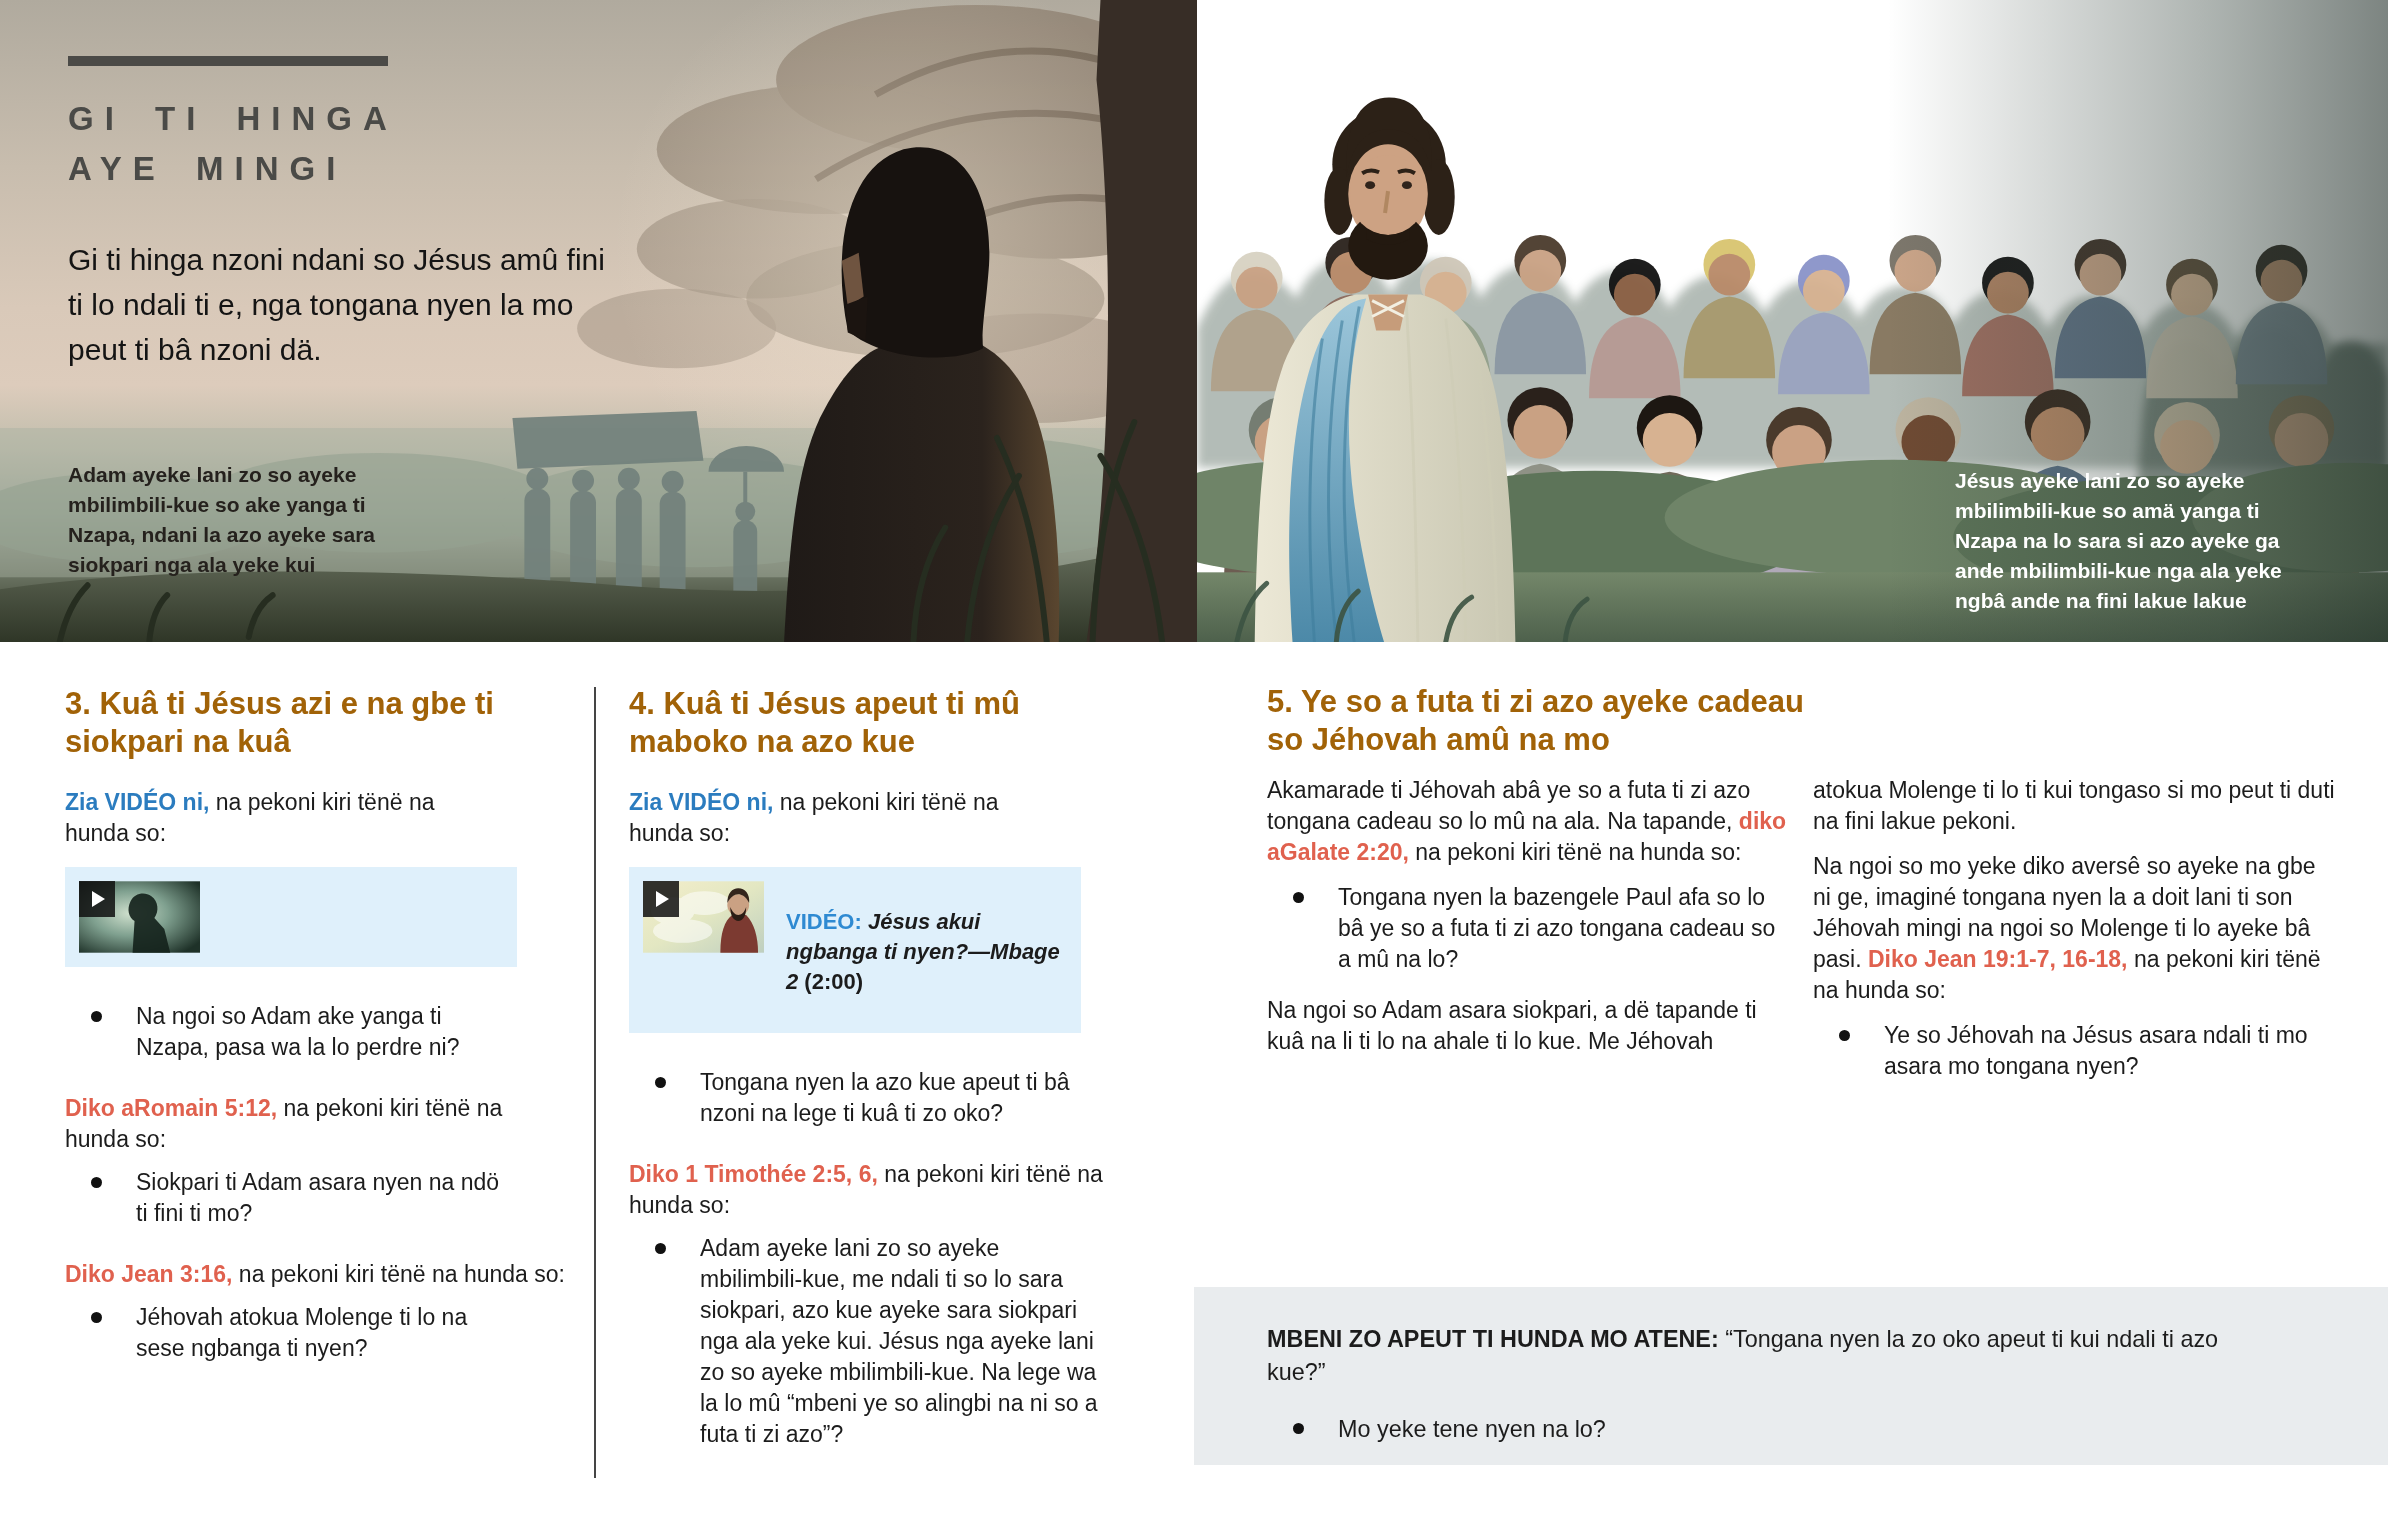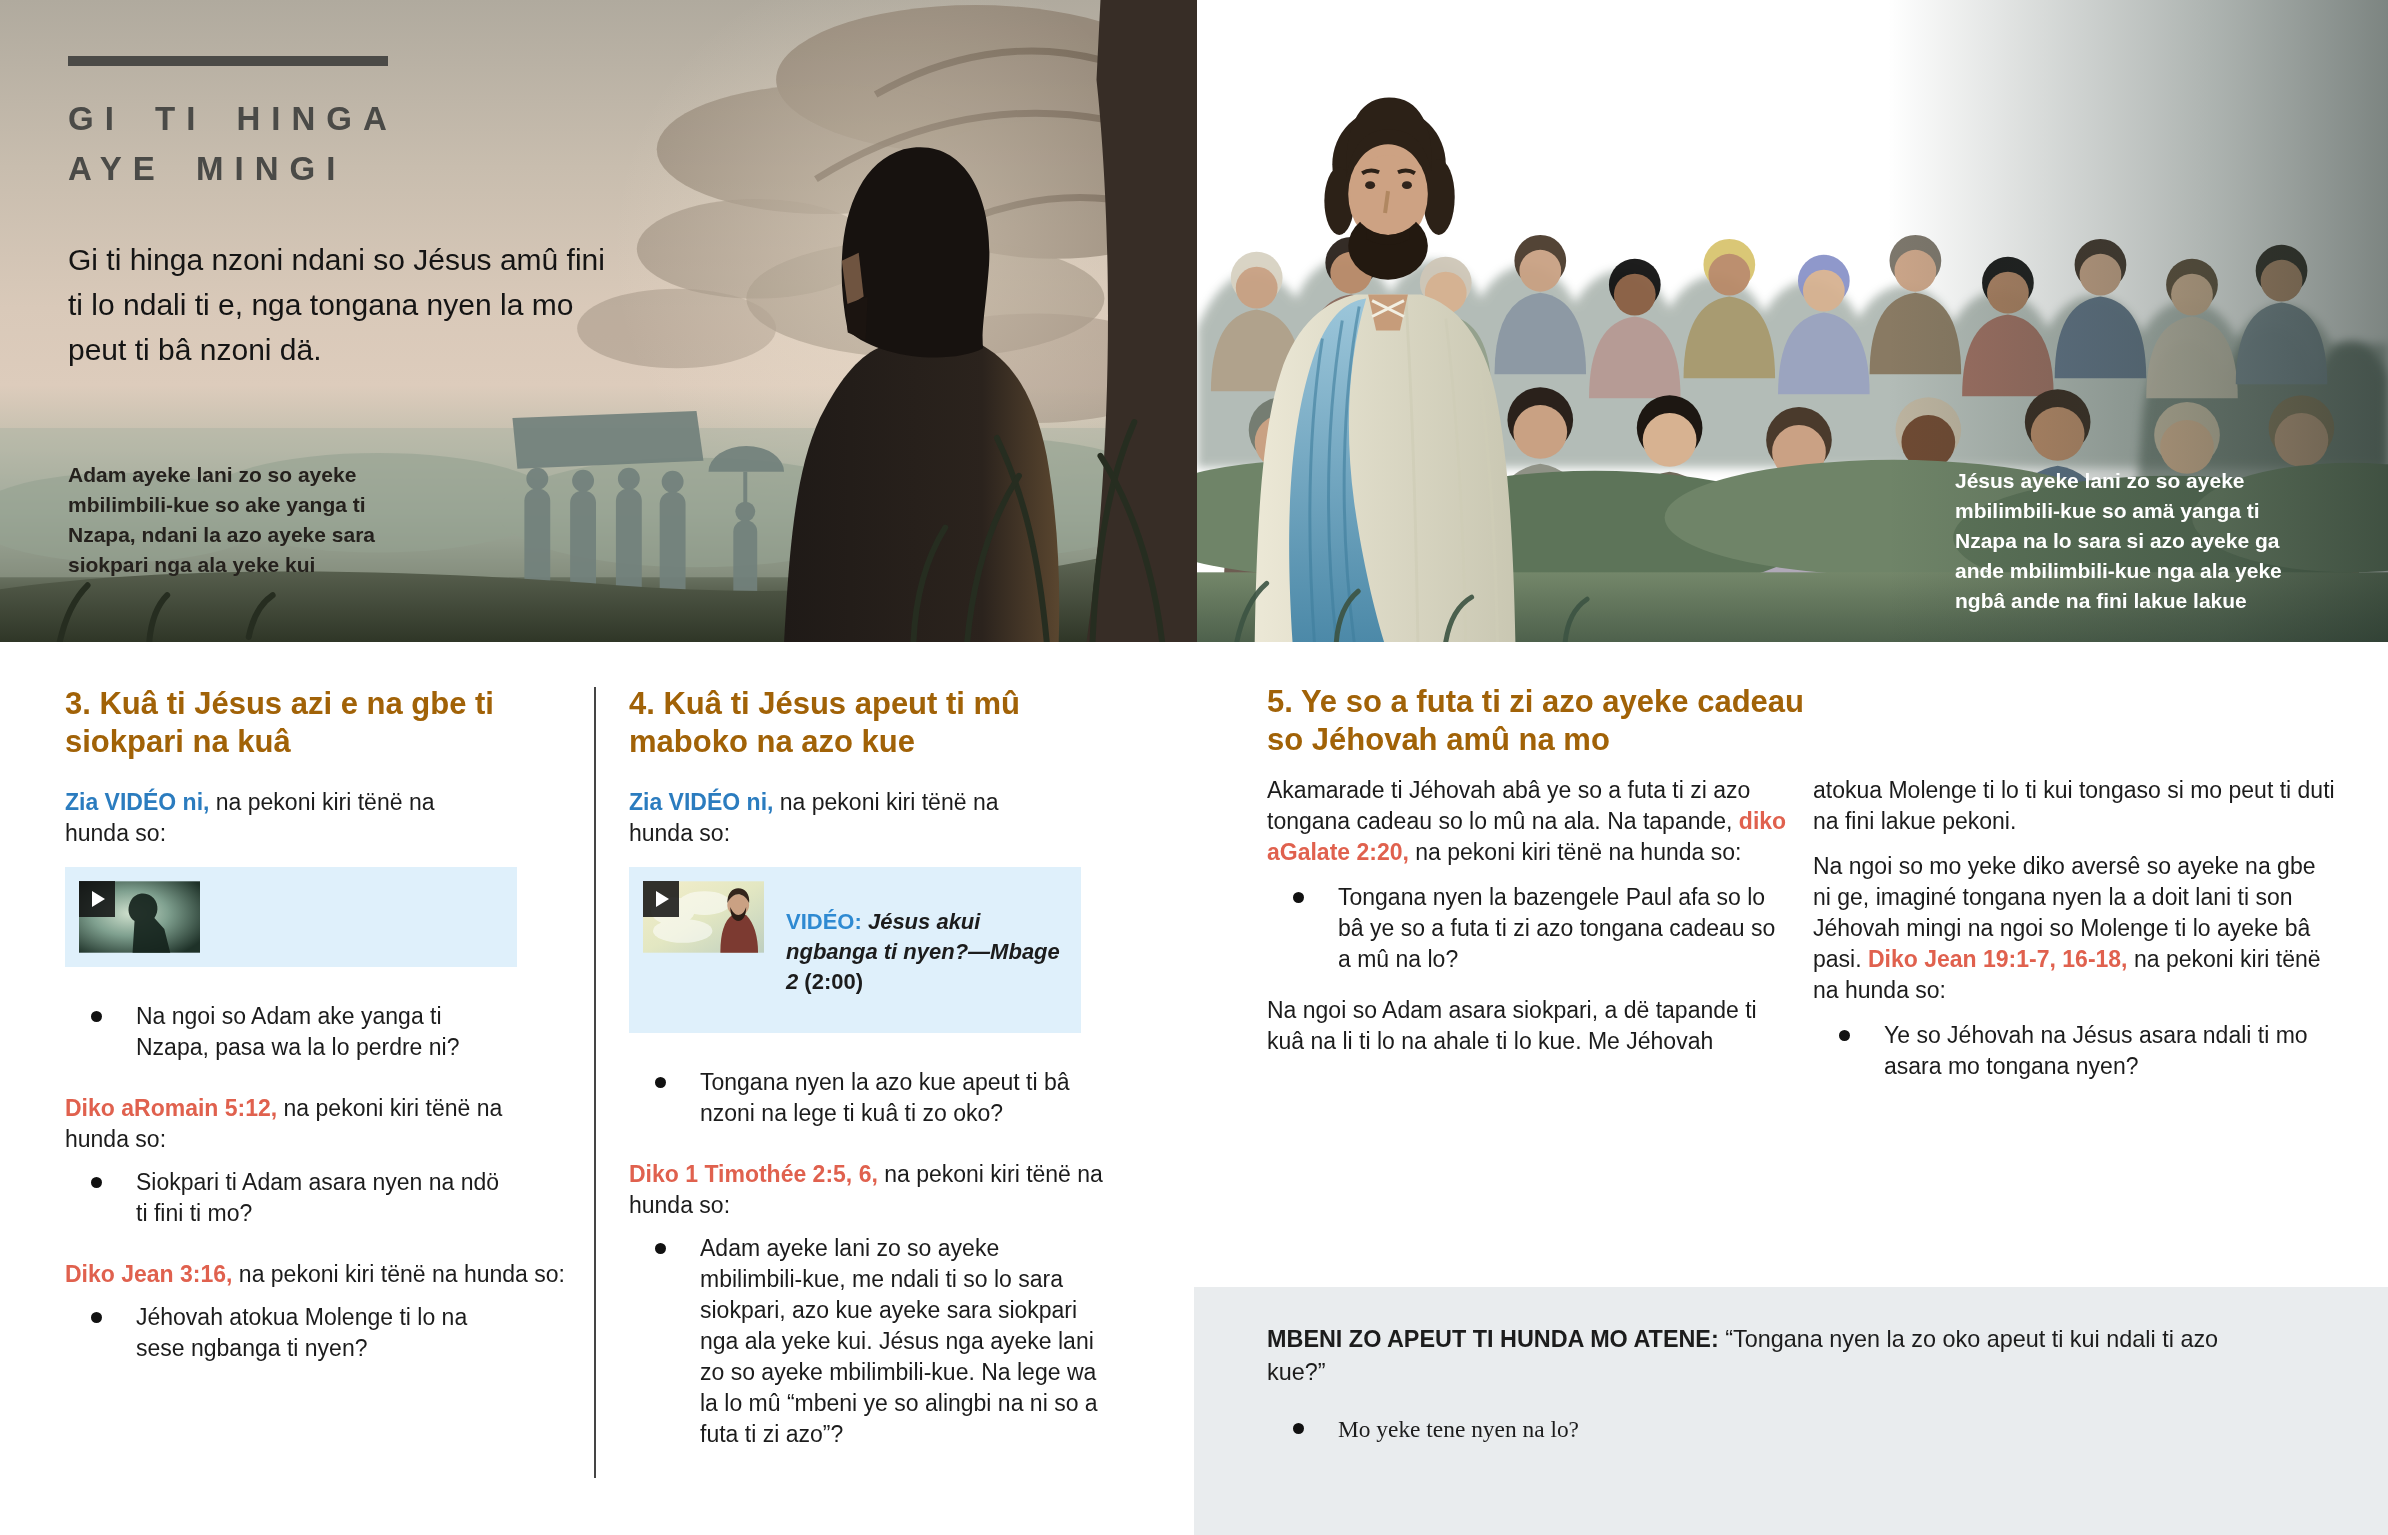--- a/index.html
+++ b/index.html
@@ -63,24 +63,24 @@
   .video-duration{font-weight:700;}
 
   
   .col5-body{position:relative;}
   .sub-left{position:absolute;left:0;top:0;width:522px;}
   .sub-right{position:absolute;left:546px;top:0;width:524px;}
   .sub-left .para,.sub-right .para{margin-bottom:14px;}
   .sub-left .bullet,.sub-right .bullet{margin-bottom:20px;}
 
   
-  .ask-box{position:absolute;left:1194px;top:1287px;width:1194px;height:249px;background:#e9ecee;
+  .ask-box{position:absolute;left:1194px;top:1287px;width:1194px;height:178px;background:#e9ecee;
     box-sizing:border-box;padding:36px 134px 0 73px;font-size:23.4px;line-height:33px;}
   .ask-lead{font-weight:700;}
-  .ask-box .bullet{margin-top:24px;margin-bottom:0;font-family:Liberation Serif, serif;}
+  .ask-box .bullet{margin-top:24px;margin-bottom:0;}
 </style>
 </head>
 <body>
 
 <div class="page">
 
   <div class="banner">
 
     <div class="banner-left">
       <svg class="scene" viewBox="0 0 1203 645" preserveAspectRatio="none">

